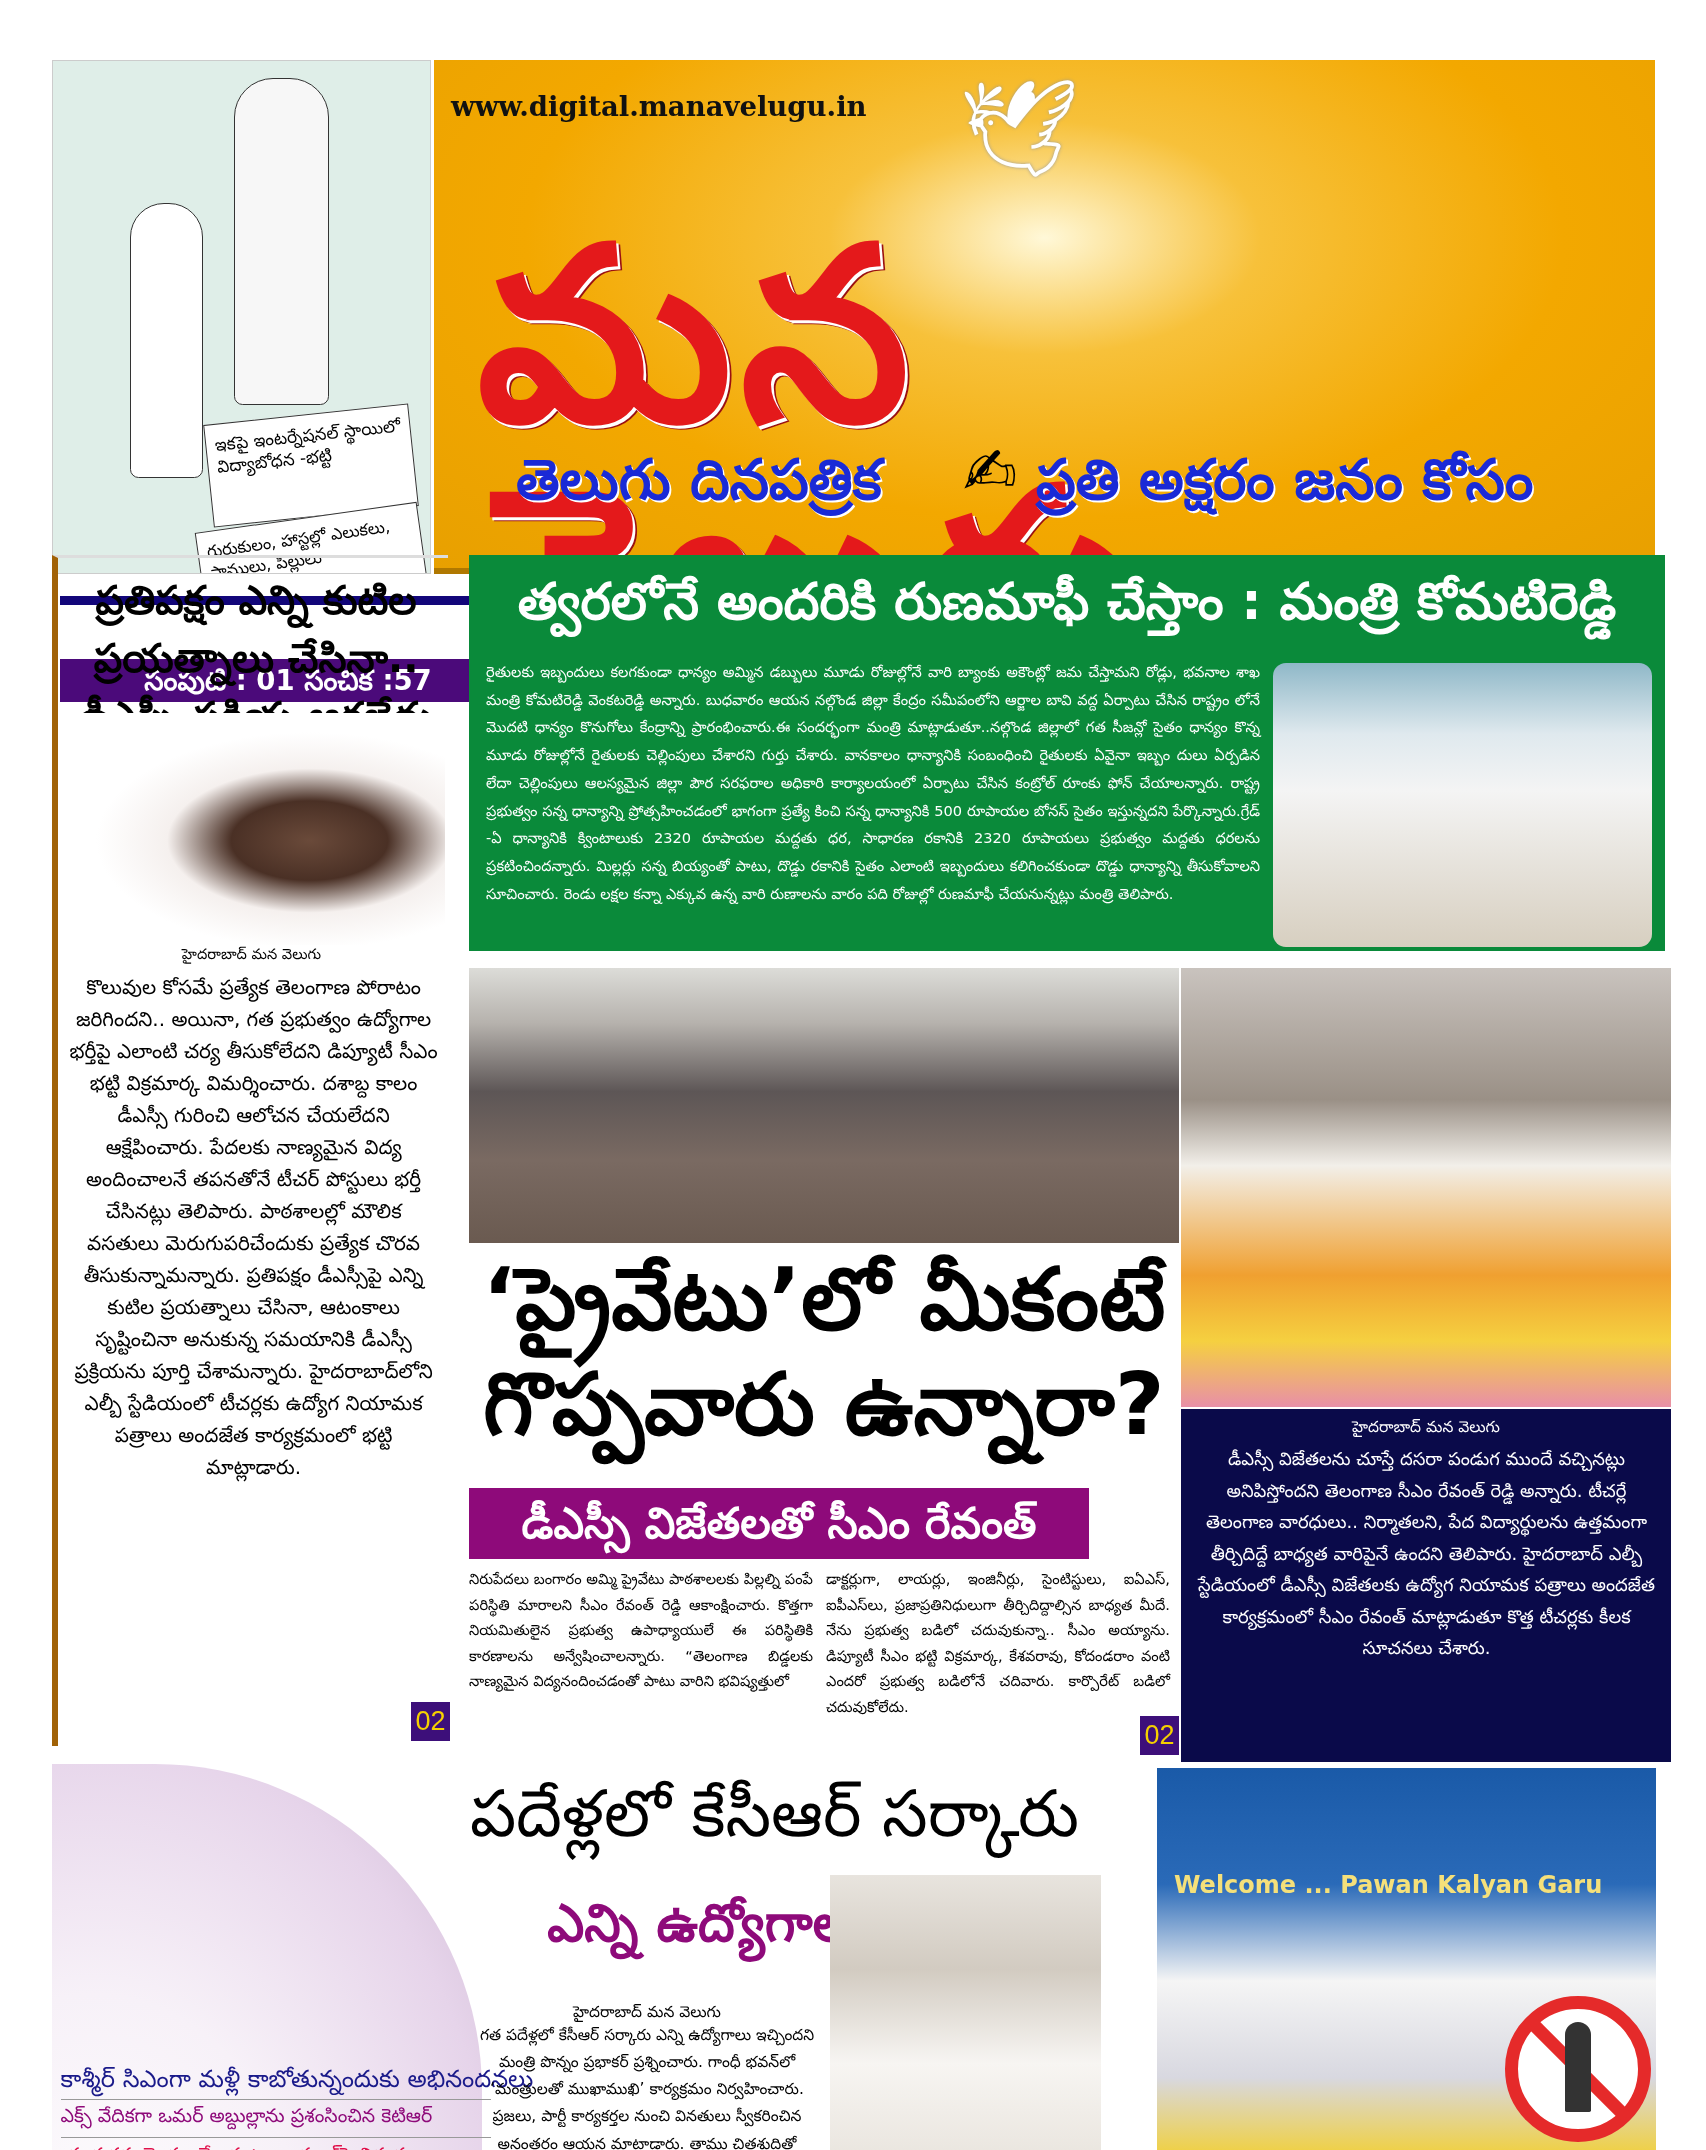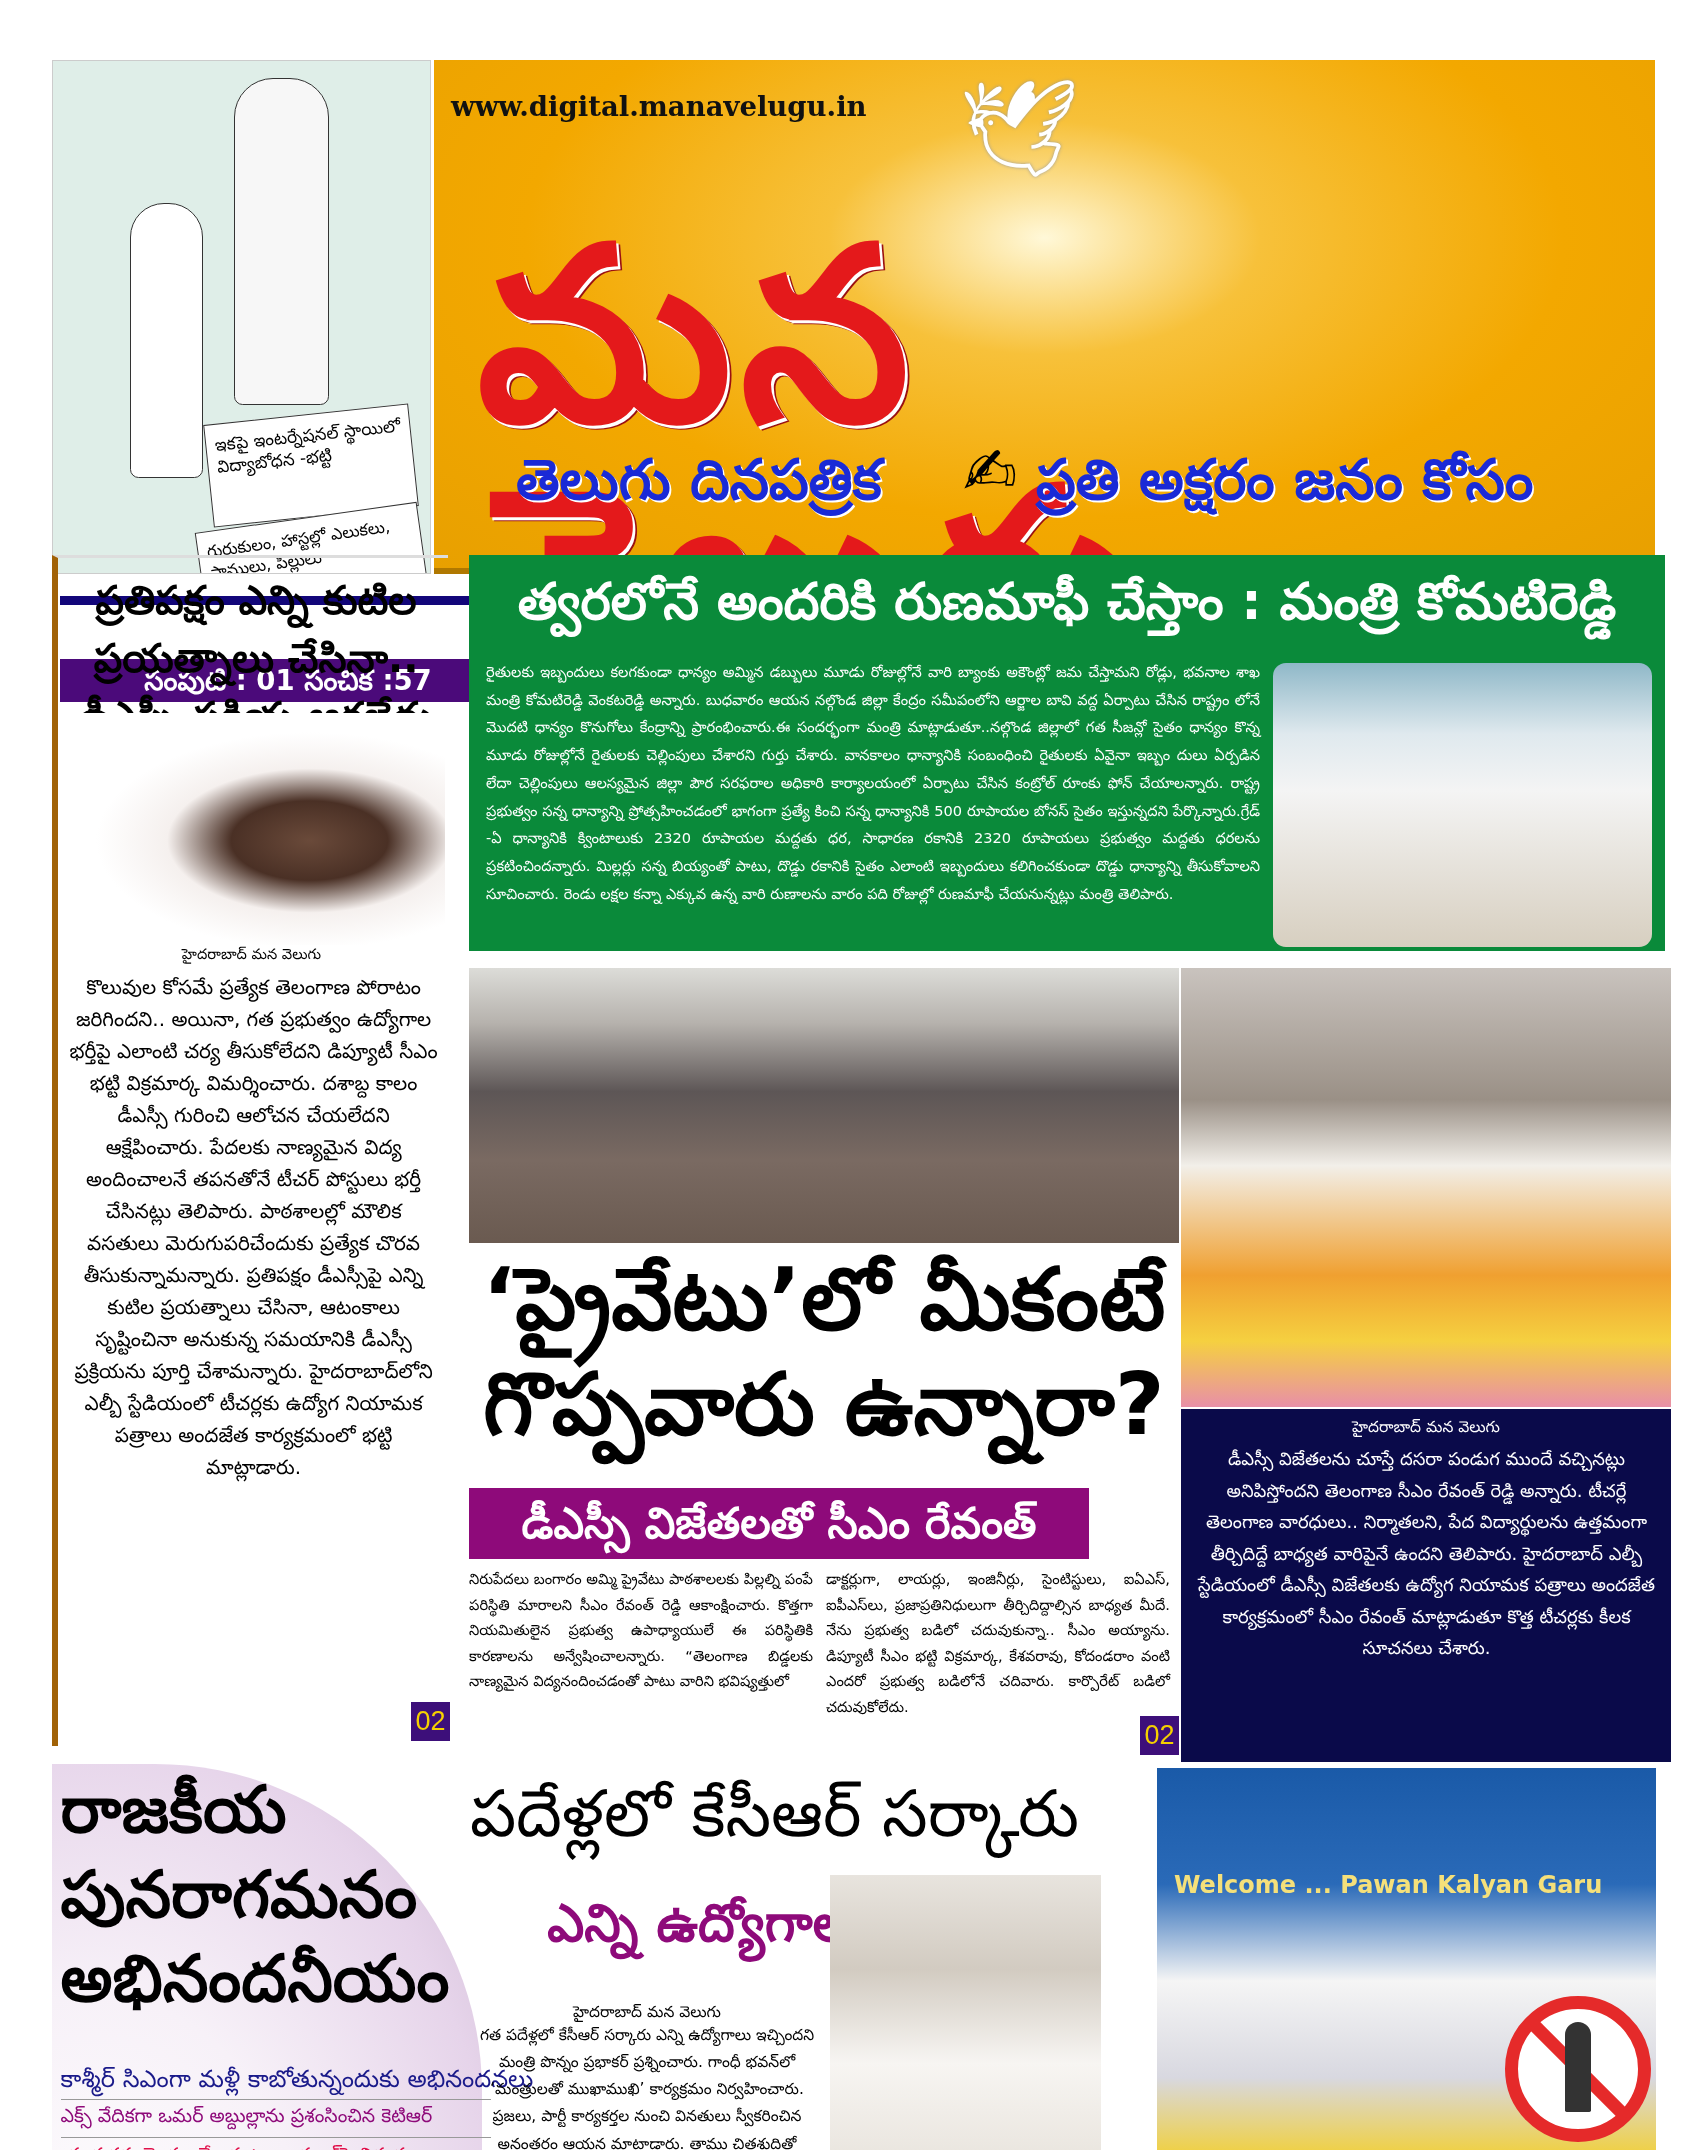--- a/index.html
+++ b/index.html
@@ -81,25 +81,20 @@
 <div class="abs body-text" style="left:826px;top:1566px;width:344px;font-size:14.6px;line-height:1.75;text-align:justify;">డాక్టర్లుగా, లాయర్లు, ఇంజినీర్లు, సైంటిస్టులు, ఐఏఎస్, ఐపీఎస్‌లు, ప్రజాప్రతినిధులుగా తీర్చిదిద్దాల్సిన బాధ్యత మీదే. నేను ప్రభుత్వ బడిలో చదువుకున్నా.. సీఎం అయ్యాను. డిప్యూటీ సీఎం భట్టి విక్రమార్క, కేశవరావు, కోదండరాం వంటి ఎందరో ప్రభుత్వ బడిలోనే చదివారు. కార్పొరేట్ బడిలో చదువుకోలేదు.</div>
 <div class="abs badge02" style="left:1140px;top:1716px;width:39px;height:39px;">02</div>
 
 <div class="abs photo" style="left:1181px;top:968px;width:490px;height:439px;background:linear-gradient(180deg,#c9c3be 0%,#9a9086 30%,#f2efe9 45%,#f0a030 70%,#f5d040 85%,#e88fa8 100%);"></div>
 <div class="abs" style="left:1181px;top:1409px;width:490px;height:353px;background:#0a0a4a;color:#fff;">
   <div class="abs center" style="left:0;top:8.6px;width:490px;font-size:15.5px;">హైదరాబాద్ మన వెలుగు</div>
   <div class="abs center body-text" style="left:13px;top:34px;width:465px;font-size:18px;line-height:1.75;">డీఎస్సీ విజేతలను చూస్తే దసరా పండుగ ముందే వచ్చినట్లు అనిపిస్తోందని తెలంగాణ సీఎం రేవంత్ రెడ్డి అన్నారు. టీచర్లే తెలంగాణ వారధులు.. నిర్మాతలని, పేద విద్యార్థులను ఉత్తమంగా తీర్చిదిద్దే బాధ్యత వారిపైనే ఉందని తెలిపారు. హైదరాబాద్ ఎల్బీ స్టేడియంలో డీఎస్సీ విజేతలకు ఉద్యోగ నియామక పత్రాలు అందజేత కార్యక్రమంలో సీఎం రేవంత్ మాట్లాడుతూ కొత్త టీచర్లకు కీలక సూచనలు చేశారు.</div>
 </div>
 
 <div class="abs" style="left:52px;top:1764px;width:430px;height:964px;background:radial-gradient(ellipse at 10% 55%,#fff 0%,#f7f1f8 40%,#e6d4ea 75%,#cdb8d2 100%);border-radius:0 327px 327px 0;">
-  <div class="abs" style="left:8.6px;top:4.3px;width:422px;font-size:65px;font-weight:bold;line-height:1.3;">
-    <div>రాజకీయ</div>
-    <div>పునరాగమనం</div>
-    <div>అభినందనీయం</div>
-  </div>
   <div class="abs" style="left:8.6px;top:301px;width:430px;font-size:24px;color:#1a1a8a;white-space:nowrap;border-bottom:0.9px solid #999;">కాశ్మీర్ సిఎంగా మళ్లీ కాబోతున్నందుకు అభినందనలు</div>
   <div class="abs" style="left:8.6px;top:340px;width:430px;font-size:19px;color:#8e0a7a;white-space:nowrap;border-bottom:0.9px solid #999;padding-bottom:6px;">ఎక్స్ వేదికగా ఒమర్ అబ్దుల్లాను ప్రశంసించిన కెటిఆర్</div>
   <div class="abs" style="left:8.6px;top:379px;width:430px;font-size:19px;color:#e0104a;white-space:nowrap;border-bottom:0.9px solid #999;padding-bottom:6px;">యువతకు మోసం చేశారంటూ రాహుల్‌పై విమర్శలు</div>
 
 </div>
 
 <div class="abs center" style="left:452px;top:1776px;width:645px;font-size:65px;">పదేళ్లలో కేసీఆర్ సర్కారు</div>
 <div class="abs center" style="left:473px;top:1893px;width:645px;font-size:52px;font-weight:bold;color:#8e0a7a;">ఎన్ని ఉద్యోగాలు ఇచ్చింది</div>
 <div class="abs center body-text" style="left:477px;top:2000px;width:340px;font-size:15.5px;">హైదరాబాద్ మన వెలుగు</div>
 <div class="abs center body-text" style="left:477px;top:2022px;width:340px;font-size:15.5px;line-height:1.75;">గత పదేళ్లలో కేసీఆర్ సర్కారు ఎన్ని ఉద్యోగాలు ఇచ్చిందని మంత్రి పొన్నం ప్రభాకర్ ప్రశ్నించారు. గాంధీ భవన్‌లో ‘మంత్రులతో ముఖాముఖి’ కార్యక్రమం నిర్వహించారు. ప్రజలు, పార్టీ కార్యకర్తల నుంచి వినతులు స్వీకరించిన అనంతరం ఆయన మాట్లాడారు. తాము చిత్తశుద్ధితో ఉద్యోగాలు భర్తీ చేస్తున్నట్లు చెప్పారు. విద్యార్థులు, నిరుద్యోగులు తమ</div>

